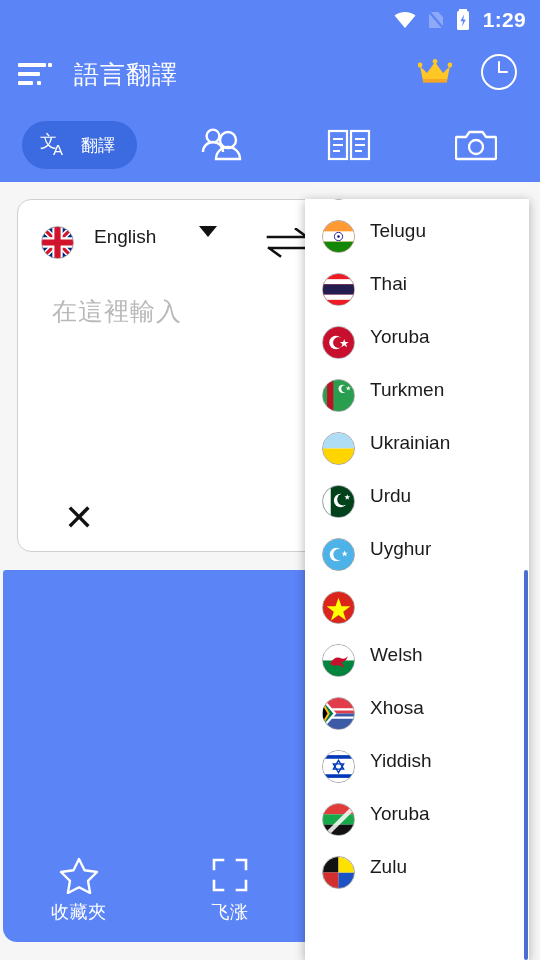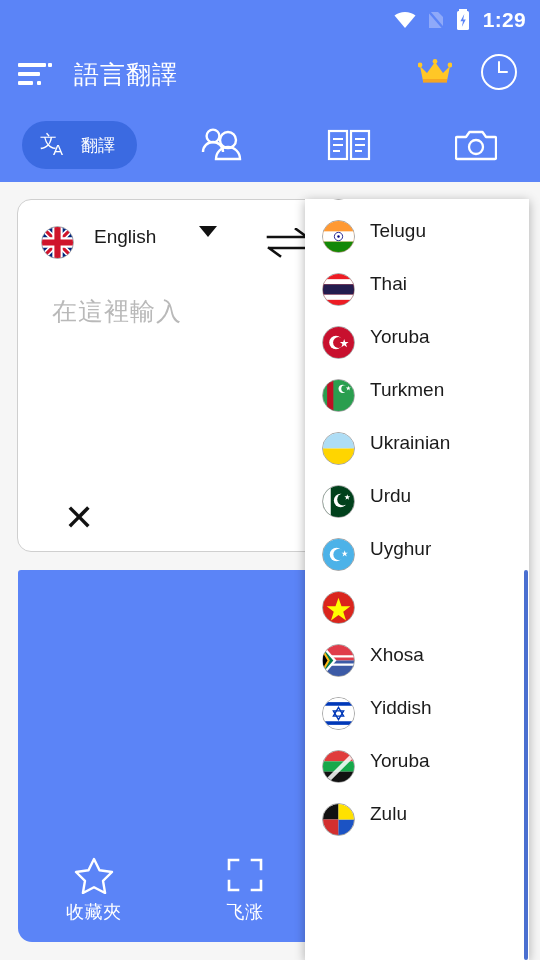--- a/index.html
+++ b/index.html
@@ -127,21 +127,21 @@
   .go-btn {
     position: absolute; right: 30px; top: 292px;
     width: 58px; height: 58px; border-radius: 50%;
     background: #5072e8;
     display: flex; align-items: center; justify-content: center;
     cursor: pointer;
   }
 
   
   .result {
-    position: absolute; top: 388px; left: 18px;
+    position: absolute; top: 388px; left: 3px;
     width: 454px; height: 372px;
     background: #5b84f7;
     border-radius: 3px 3px 14px 14px;
   }
   .result-actions {
     position: absolute; bottom: 18px; left: 0;
     width: 100%; display: flex;
   }
   .res-act {
     flex: 1; display: flex; flex-direction: column;
@@ -434,20 +434,30 @@
           <span class="flag">
             <svg class="fl" viewBox="0 0 60 60">
               <rect width="60" height="60" fill="#da251d"></rect>
               <path d="M30 11 L35.8 27.6 L53 27.6 L39.2 38 L44.6 55 L30 44.6 L15.4 55 L20.8 38 L7 27.6 L24.2 27.6 Z" fill="#ffff00"></path>
             </svg>
           </span>
         </div>
         <div class="dd-item">
           <span class="flag">
             <svg class="fl" viewBox="0 0 60 60">
+              <rect width="60" height="30" fill="#fff"></rect>
+              <rect y="30" width="60" height="30" fill="#00853f"></rect>
+              <path d="M14 36 c6 -12 14 -14 22 -10 c5 2 9 -1 12 -4 c-2 8 -8 12 -14 12 c4 3 8 6 6 10 c-4 -4 -10 -6 -16 -4 c-4 1 -8 -1 -10 -4 z" fill="#c8102e"></path>
+            </svg>
+          </span>
+          <span class="dd-label">Welsh</span>
+        </div>
+        <div class="dd-item">
+          <span class="flag">
+            <svg class="fl" viewBox="0 0 60 60">
               <rect width="60" height="30" fill="#e03c4a"></rect>
               <rect y="30" width="60" height="30" fill="#3c5aa6"></rect>
               <path d="M0 24 h60 v-4 h-60 z" fill="#fff"></path>
               <path d="M0 40 h60 v-4 h-60 z" fill="#fff"></path>
               <path d="M0 0 L26 30 L0 60 V0 z" fill="#fff"></path>
               <path d="M0 7 L20 30 L0 53 V7 z" fill="#007a4d"></path>
               <path d="M0 14 L12 30 L0 46 V14 z" fill="#000"></path>
               <path d="M0 14 L12 30 L0 46" fill="#000"></path>
               <path d="M0 16 L10 30 L0 44 z" fill="#000"></path>
               <path d="M1 13 L11 30 L1 47" fill="none" stroke="#ffb915" stroke-width="4"></path>

